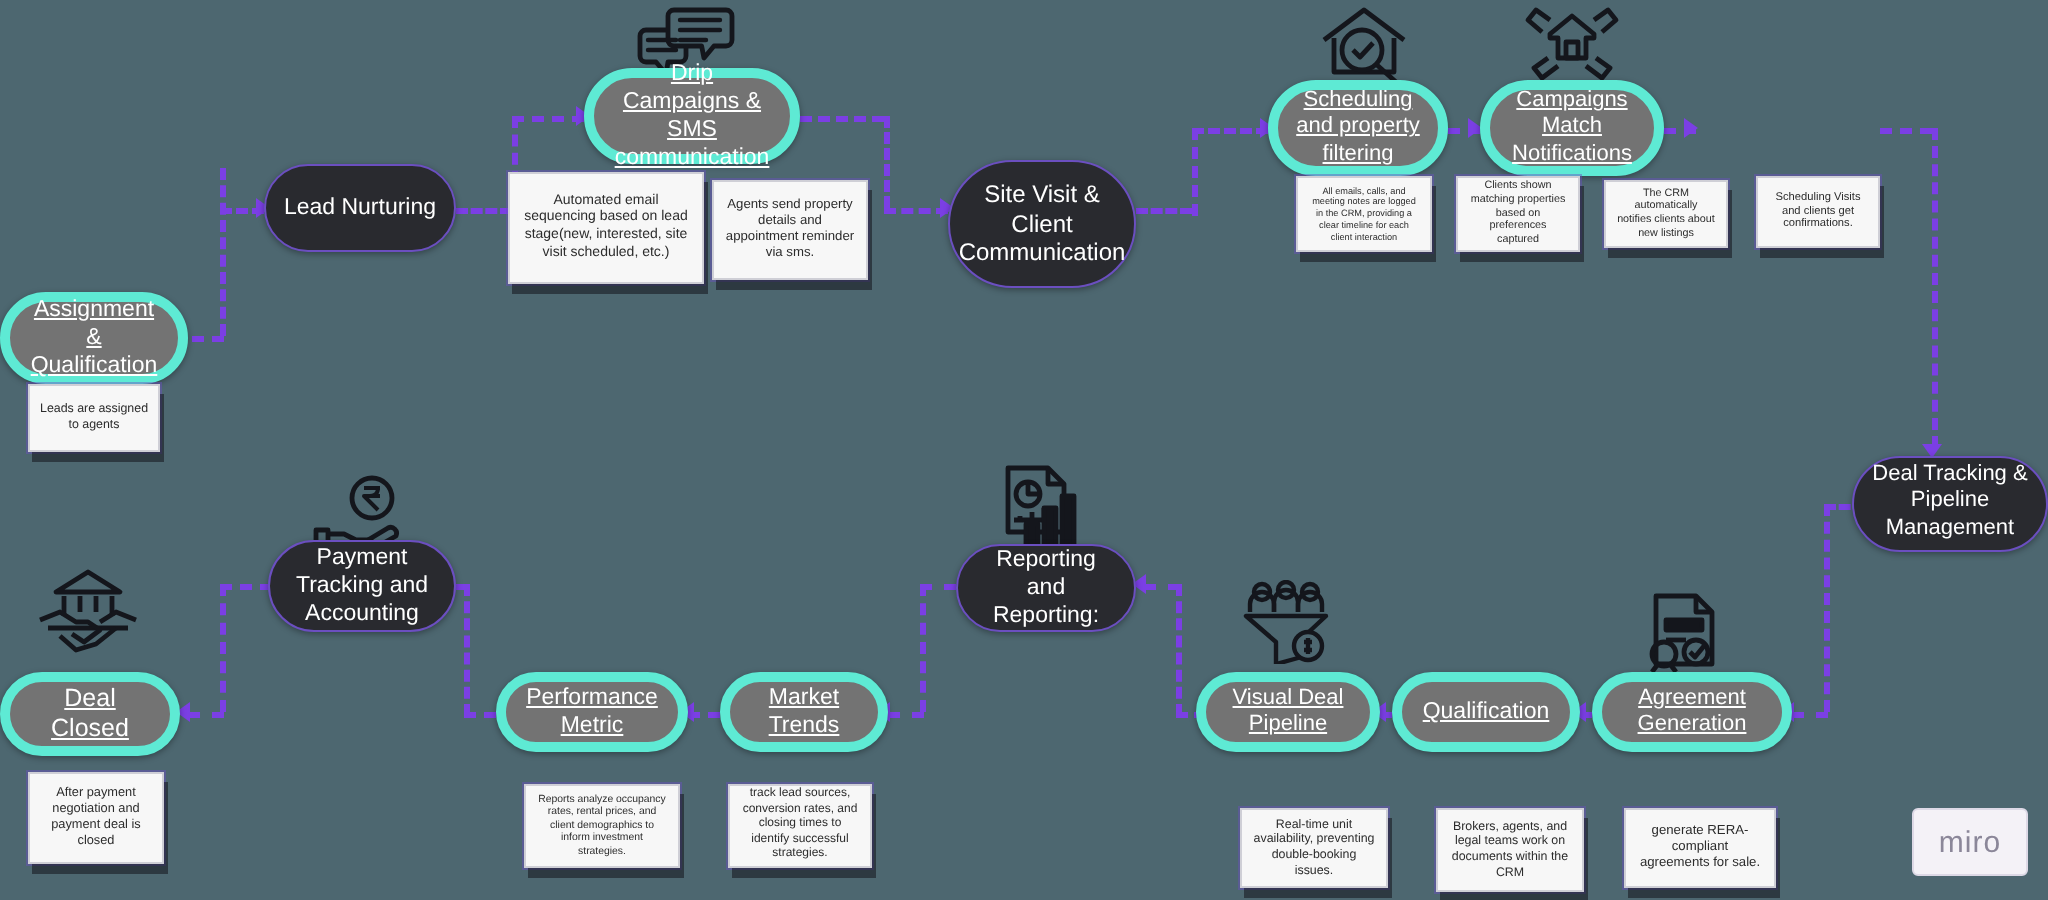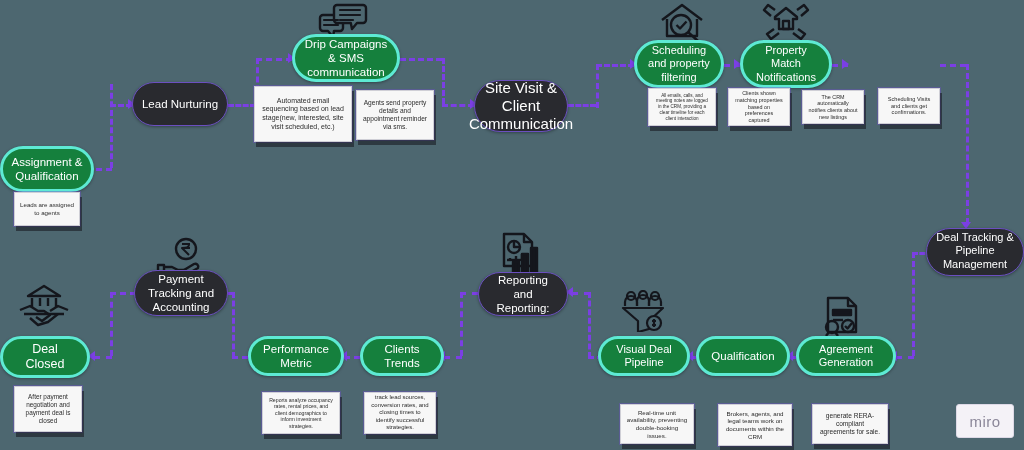--- a/index.html
+++ b/index.html
@@ -27,21 +27,21 @@
     display:flex;align-items:center;justify-content:center;
     text-align:center;
     color:#ffffff;
     border-radius:40px;
     line-height:1.22;
     box-sizing:border-box;
     padding:4px 8px;
     box-shadow:0 1px 3px rgba(0,0,0,.35);
   }
   .node.dark{background:#292a2f;border:1px solid #6b4fc0;}
-  .node.blue{background:#15803d;border:3px solid #5eead4;}
+  .node.blue{background:#737373;border:5px solid #5eead4;text-decoration:underline;}
   .node .lbl{display:block;}
 
   
   .note{
     position:absolute;
     background:#f7f7f7;
     color:#2c2c2c;
     border:1px solid #cfcfd6;
     box-sizing:border-box;
     display:flex;align-items:center;justify-content:center;
@@ -234,30 +234,30 @@
   </div>
 
   <div class="node dark" style="left:132px;top:82px;width:96px;height:44px;font-size:11.5px;">
     <span class="lbl">Lead Nurturing</span>
   </div>
 
   <div class="node blue" style="left:292px;top:34px;width:108px;height:48px;font-size:11.5px;">
     <span class="lbl">Drip Campaigns &amp; SMS communication</span>
   </div>
 
-  <div class="node dark" style="left:474px;top:80px;width:94px;height:52px;font-size:15px;justify-content:center;">
+  <div class="node dark" style="left:474px;top:80px;width:94px;height:64px;font-size:12px;justify-content:center;">
     <span class="lbl">Site Visit &amp; Client Communication</span>
   </div>
 
   <div class="node blue" style="left:634px;top:40px;width:90px;height:48px;font-size:11px;">
     <span class="lbl">Scheduling and property filtering</span>
   </div>
 
   <div class="node blue" style="left:740px;top:40px;width:92px;height:48px;font-size:11px;">
-    <span class="lbl">Property Match Notifications</span>
+    <span class="lbl">Campaigns Match Notifications</span>
   </div>
 
 
   <div class="node dark" style="left:926px;top:228px;width:98px;height:48px;font-size:11px;align-items:flex-end;">
     <span class="lbl">Deal Tracking &amp; Pipeline Management</span>
   </div>
 
   <div class="node blue" style="left:796px;top:336px;width:100px;height:40px;font-size:11px;">
     <span class="lbl">Agreement Generation</span>
   </div>
@@ -268,21 +268,21 @@
 
   <div class="node blue" style="left:598px;top:336px;width:92px;height:40px;font-size:11px;">
     <span class="lbl">Visual Deal Pipeline</span>
   </div>
 
   <div class="node dark" style="left:478px;top:272px;width:90px;height:44px;font-size:11.5px;">
     <span class="lbl">Reporting and Reporting:</span>
   </div>
 
   <div class="node blue" style="left:360px;top:336px;width:84px;height:40px;font-size:11.5px;">
-    <span class="lbl">Clients Trends</span>
+    <span class="lbl">Market Trends</span>
   </div>
 
   <div class="node blue" style="left:248px;top:336px;width:96px;height:40px;font-size:11.5px;">
     <span class="lbl">Performance Metric</span>
   </div>
 
   <div class="node dark" style="left:134px;top:270px;width:94px;height:46px;font-size:11.5px;">
     <span class="lbl">Payment Tracking and Accounting</span>
   </div>
 

